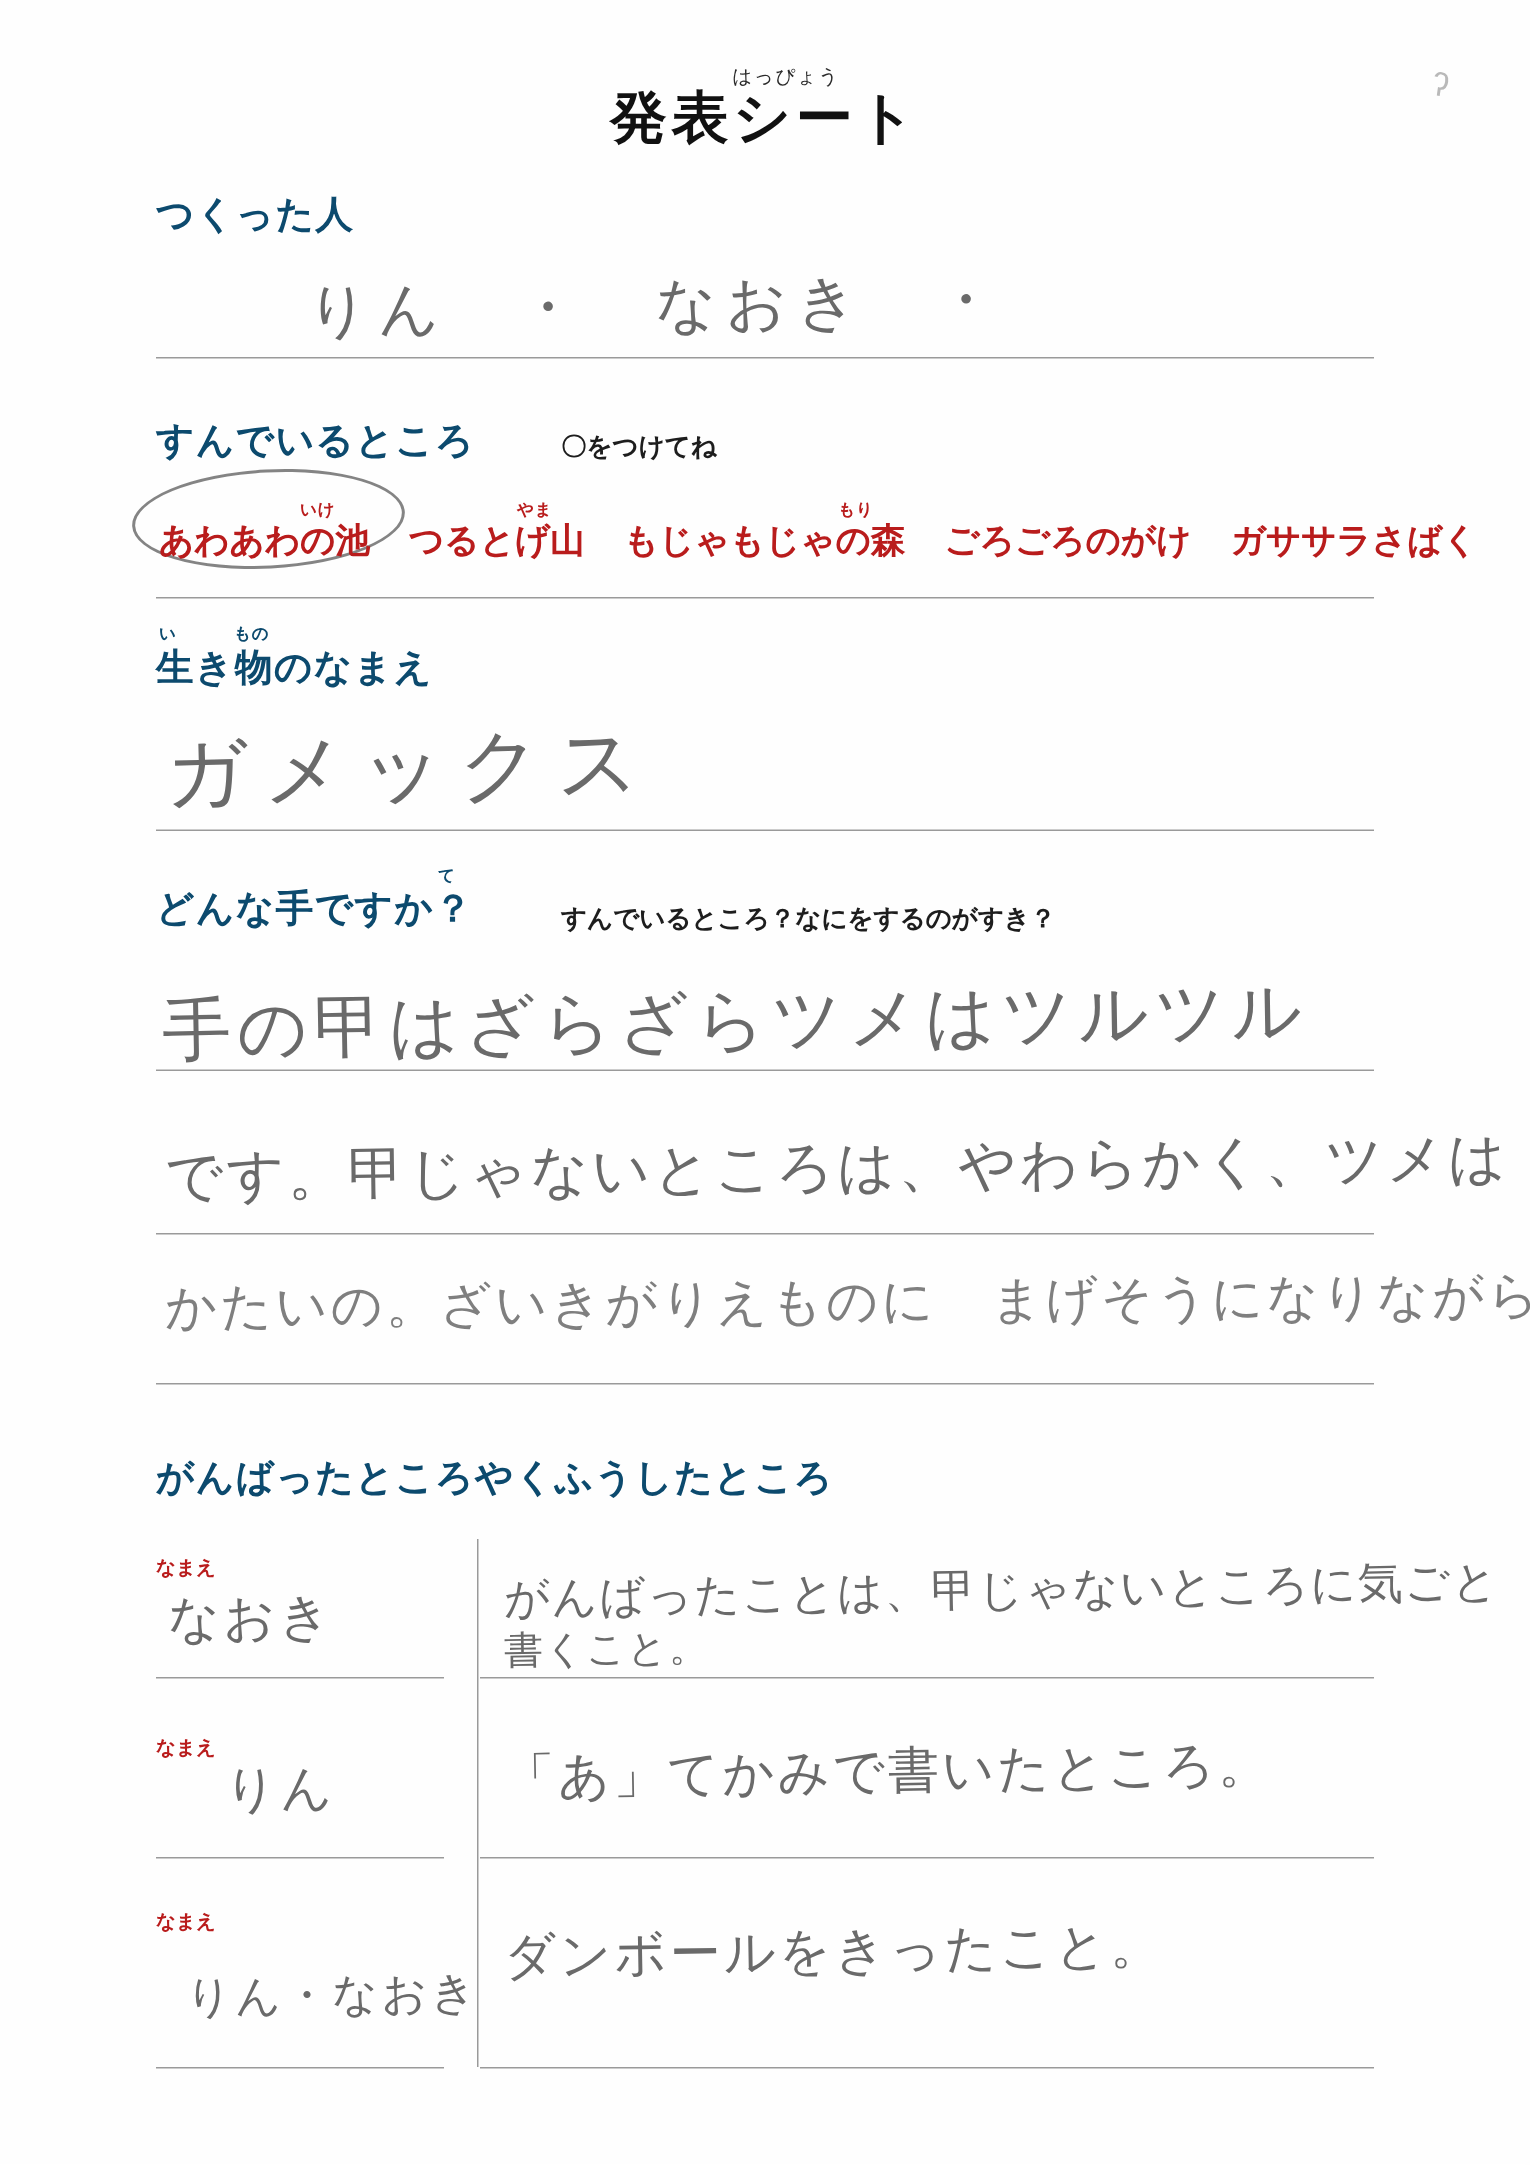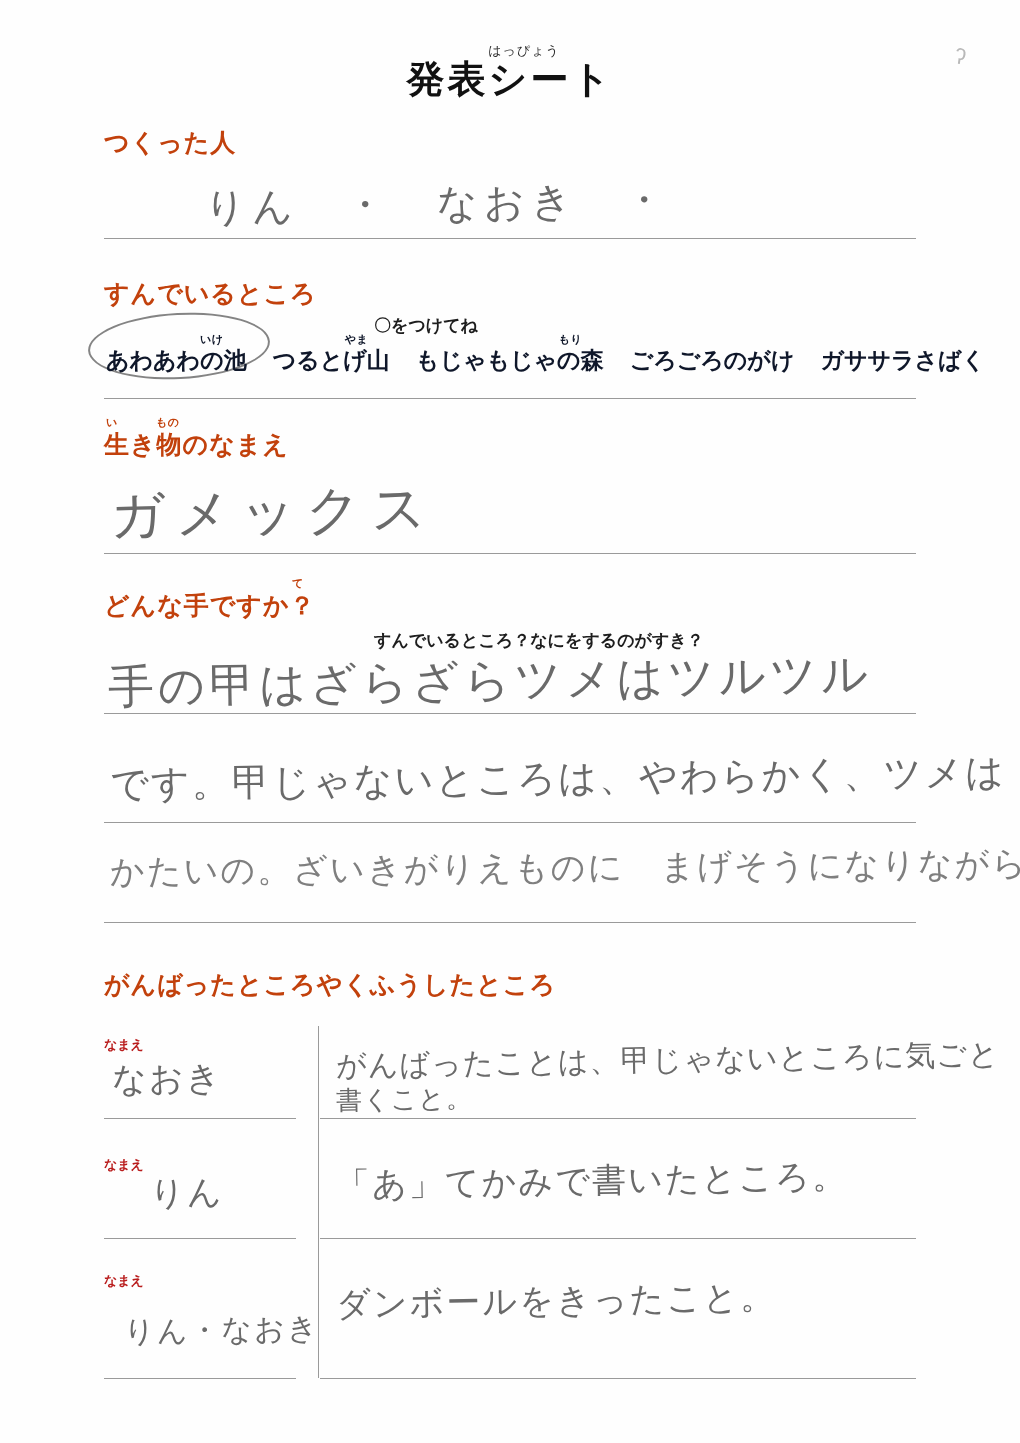--- a/index.html
+++ b/index.html
@@ -45,38 +45,37 @@
     color: #111;
     line-height: 1.1;
   }
 
   
   .label {
     position: absolute;
     font-size: 25px;
     font-weight: bold;
     letter-spacing: 1px;
-    color: #c2410c;
+    color: #0c4a6e;
     white-space: nowrap;
   }
   .label .rb {
     position: absolute;
     font-size: 11px;
     font-weight: bold;
     left: 0;
     top: -13px;
     letter-spacing: 0.5px;
   }
   .hint {
     position: absolute;
     font-size: 17px;
     font-weight: bold;
     color: #1d1d1d;
     white-space: nowrap;
-    margin-top: 28px;
   }
 
   
   .rule {
     position: absolute;
     height: 1px;
     background: #9a9a9a;
   }
 
   
@@ -89,21 +88,21 @@
   }
 
   
   .choices {
     position: absolute;
     top: 345px;
     left: 104px;
     width: 820px;
     font-size: 23px;
     font-weight: bold;
-    color: #0f172a;
+    color: #b91c1c;
     display: flex;
     align-items: flex-end;
     gap: 22px;
     white-space: nowrap;
   }
   .choice {
     position: relative;
     padding: 0 2px;
   }
   .choice .rb {

